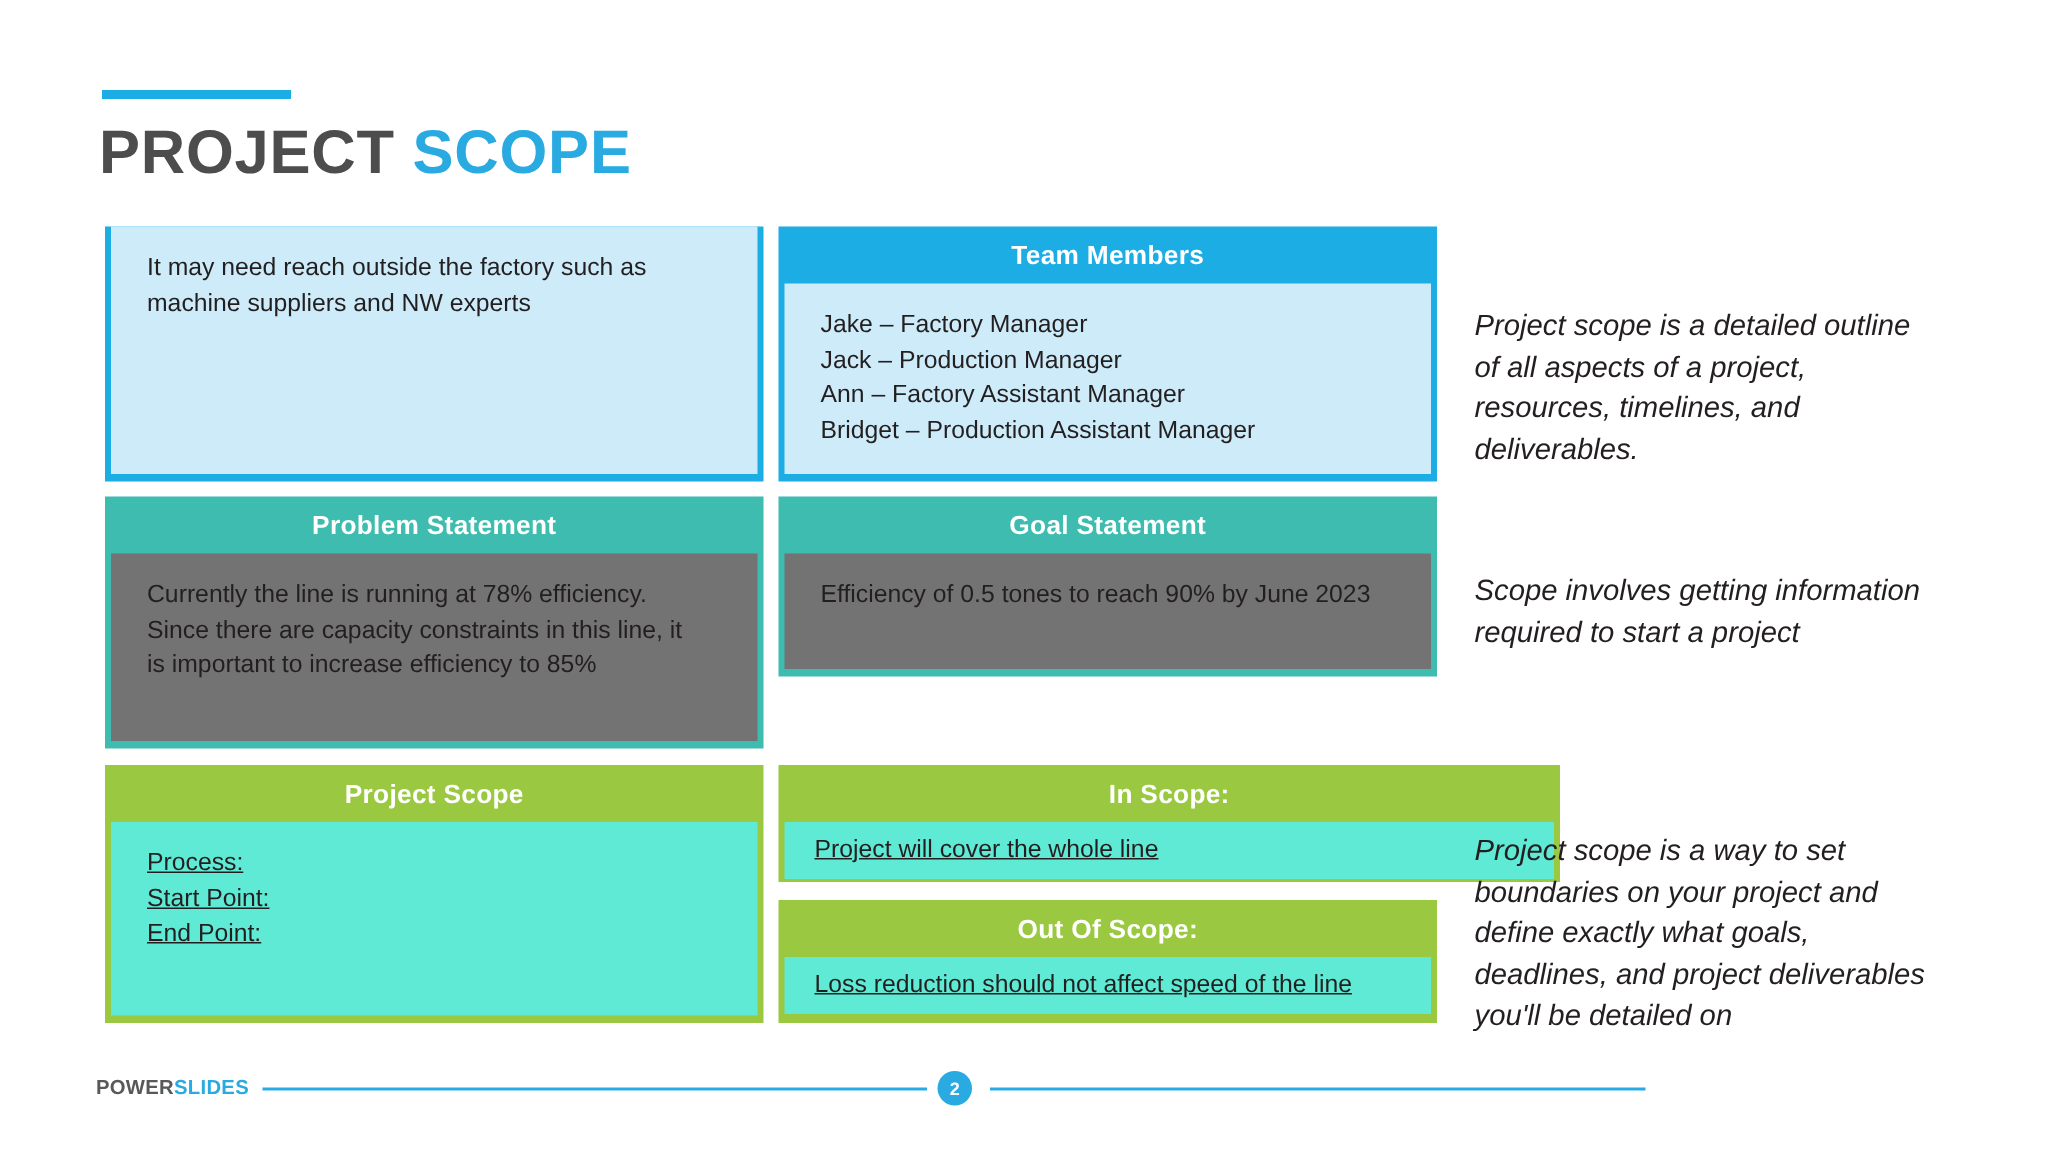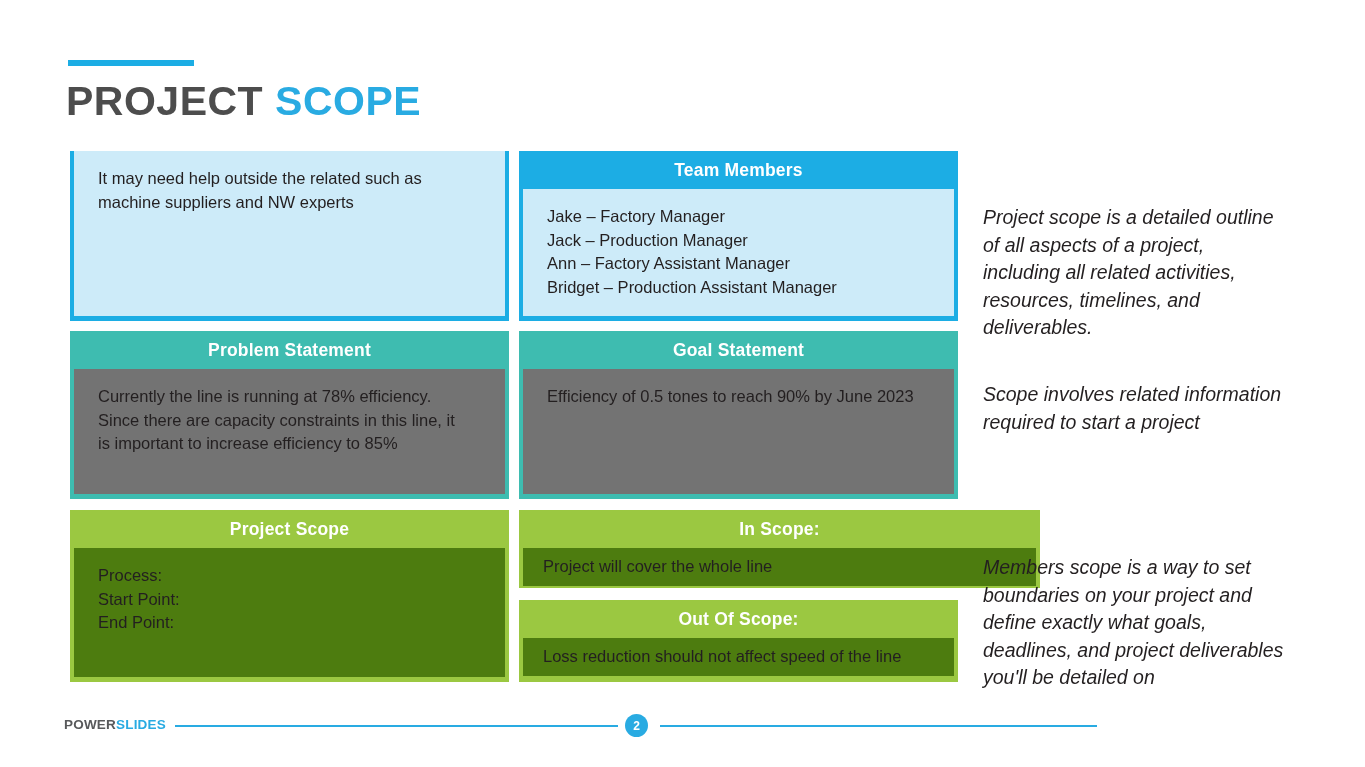--- a/index.html
+++ b/index.html
@@ -66,27 +66,27 @@
   .card-body .line { white-space: nowrap; }
 
   
   .theme-blue { background: #1CADE4; }
   .theme-blue > .card-body { background: #CDEBF9; }
   
   .theme-teal { background: #3EBCB0; }
   .theme-teal > .card-body { background: #737373; }
   
   .theme-green { background: #9BC841; }
-  .theme-green > .card-body { background: #4d7c0f; }
+  .theme-green > .card-body { background: #5eead4; text-decoration: underline; }
 
   
   #card-resources      { left: 70px;  top: 151px; width: 439px; height: 170px; }
   #card-team-members   { left: 519px; top: 151px; width: 439px; height: 170px; }
   #card-problem        { left: 70px;  top: 331px; width: 439px; height: 168px; }
-  #card-goal           { left: 519px; top: 331px; width: 439px; height: 168px; }
+  #card-goal           { left: 519px; top: 331px; width: 439px; height: 120px; }
   #card-project-scope  { left: 70px;  top: 510px; width: 439px; height: 172px; }
   #card-in-scope       { left: 519px; top: 510px; width: 521px; height: 78px; }
   #card-out-scope      { left: 519px; top: 600px; width: 439px; height: 82px; }
 
   
   #card-in-scope  > .card-body,
   #card-out-scope > .card-body {
     padding: 7px 18px 7px 20px;
     flex: 0 0 auto;
   }
@@ -180,21 +180,21 @@
 </head>
 <body>
 
 <div id="slide">
 
   <div id="title-accent-bar"></div>
   <h1 id="page-title"><span class="t-dark">PROJECT</span> <span class="t-accent">SCOPE</span></h1>
 
   <div class="card theme-blue" id="card-resources">
     <div class="card-body">
-      <div class="line">It may need help outside the related such as</div>
+      <div class="line">It may need reach outside the factory such as</div>
       <div class="line">machine suppliers and NW experts</div>
     </div>
   </div>
 
   <div class="card theme-blue" id="card-team-members">
     <div class="card-header">Team Members</div>
     <div class="card-body">
       <div class="line">Jake – Factory Manager</div>
       <div class="line">Jack – Production Manager</div>
       <div class="line">Ann – Factory Assistant Manager</div>
@@ -237,32 +237,31 @@
   <div class="card theme-green" id="card-out-scope">
     <div class="card-header">Out Of Scope:</div>
     <div class="card-body">
       <div class="line">Loss reduction should not affect speed of the line</div>
     </div>
   </div>
 
   <div class="note" id="note-1">
     <div class="line">Project scope is a detailed outline</div>
     <div class="line">of all aspects of a project,</div>
-    <div class="line">including all related activities,</div>
     <div class="line">resources, timelines, and</div>
     <div class="line">deliverables.</div>
   </div>
 
   <div class="note" id="note-2">
-    <div class="line">Scope involves related information</div>
+    <div class="line">Scope involves getting information</div>
     <div class="line">required to start a project</div>
   </div>
 
   <div class="note" id="note-3">
-    <div class="line">Members scope is a way to set</div>
+    <div class="line">Project scope is a way to set</div>
     <div class="line">boundaries on your project and</div>
     <div class="line">define exactly what goals,</div>
     <div class="line">deadlines, and project deliverables</div>
     <div class="line">you'll be detailed on</div>
   </div>
 
   <div id="footer-logo"><span class="t-dark">POWER</span><span class="t-accent">SLIDES</span></div>
   <div id="footer-rule-left"></div>
   <div id="page-number-badge">2</div>
   <div id="footer-rule-right"></div>

